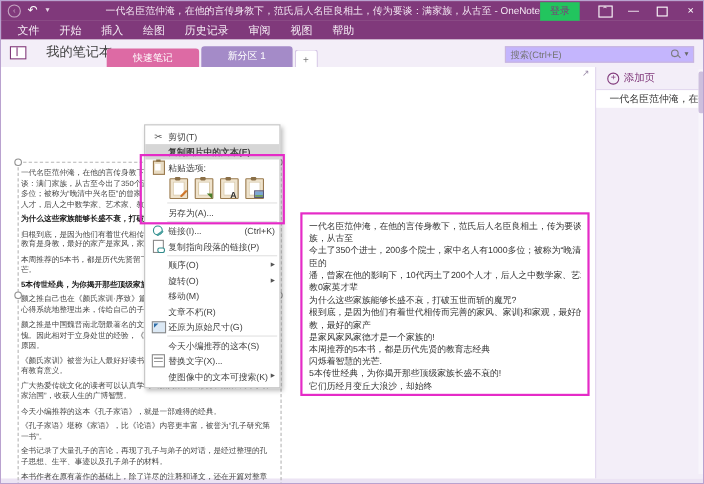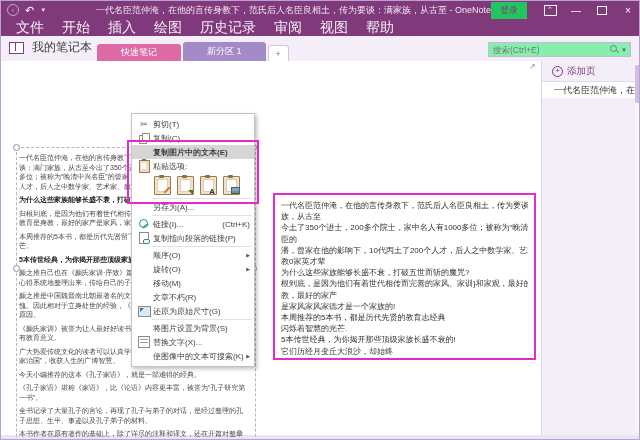--- a/index.html
+++ b/index.html
@@ -11,33 +11,33 @@
   .undo{font-size:11px;line-height:10px;color:#fff;}
   .qat-dd{font-size:6px;color:#e8d8e8;}
   .wtitle{flex:1;text-align:right;font-size:9px;white-space:nowrap;overflow:hidden;color:#f3e7f3;}
   .tb-right{display:flex;align-items:center;gap:0;}
   .login{background:#22c55e;color:#80397b;font-size:9px;padding:2px 9px;margin-right:10px;cursor:default;}
   .wbtn{width:26px;height:18px;display:inline-flex;align-items:center;justify-content:center;font-size:10px;color:#fff;}
   .ribopt{width:11px;height:9px;border:1px solid #fff;display:inline-flex;align-items:flex-start;justify-content:center;font-size:7px;line-height:7px;}
   .maxbox{width:8px;height:7px;border:1px solid #fff;display:inline-block;}
   
   .menubar{position:absolute;left:0;top:18px;width:640px;height:17px;background:#80397b;display:flex;align-items:center;padding-left:6px;box-sizing:border-box;}
-  .menuitem{color:#f5ecf5;font-size:14px;padding:0 9px;height:17px;display:flex;align-items:center;}
+  .menuitem{color:#f5ecf5;font-size:10px;padding:0 9px;height:17px;display:flex;align-items:center;}
   
   .navbar{position:absolute;left:0;top:35px;width:640px;height:25px;background:#f3eef8;}
-  .nbk{position:absolute;left:8px;top:3px;display:flex;align-items:center;gap:8px;color:#404040;font-size:12px;}
+  .nbk{position:absolute;left:8px;top:3px;display:flex;align-items:center;gap:18px;color:#404040;font-size:12px;}
   .bookicon{position:relative;width:13px;height:10px;border:1px solid #80397b;background:#fff;display:inline-block;}
   .bookicon::after{content:"";position:absolute;left:5px;top:0;width:1px;height:8px;background:#80397b;}
   .nbk-dd{font-size:6px;color:#666;}
   .tabs{position:absolute;left:96px;bottom:0;display:flex;align-items:flex-end;gap:2px;}
   .tab{height:17px;display:flex;align-items:center;padding:0 24px;font-size:9px;border-radius:3px 3px 0 0;color:#fff;}
   .tab.pink{background:#dd6aa4;}
   .tab.purple{background:#a48bc8;height:19px;}
   .tab.plus{background:#fff;border:1px solid #d4c4e4;border-bottom:none;color:#777;height:15px;padding:0 7px;}
-  .search{position:absolute;right:10px;top:6px;width:143px;height:15px;background:#86efac;border:1px solid #c9b6dc;display:flex;align-items:center;box-sizing:border-box;}
+  .search{position:absolute;right:10px;top:6px;width:172px;height:15px;background:#c4b5fd;border:1px solid #c9b6dc;display:flex;align-items:center;box-sizing:border-box;}
   .search input{flex:1;border:none;outline:none;font-size:8.5px;color:#666;padding:0 4px;font-family:inherit;background:transparent;}
   .mag{position:relative;width:9px;height:9px;margin-right:2px;}
   .mag::before{content:"";position:absolute;left:0;top:0;width:5px;height:5px;border:1px solid #7a7a7a;border-radius:50%;}
   .mag::after{content:"";position:absolute;left:6px;top:6px;width:3px;height:1px;background:#7a7a7a;transform:rotate(45deg);}
   .search .dd{font-size:6px;color:#666;margin-right:3px;}
   
   .page{position:absolute;left:0;top:60px;width:540px;height:374px;background:#fff;}
   .selrect{position:absolute;left:15px;top:86px;width:238px;height:344px;border:1px dashed #b5b5b5;border-bottom:none;z-index:1;}
   .handle{position:absolute;width:5px;height:5px;border:1px solid #8f8f8f;border-radius:50%;background:#fff;z-index:2;}
   .article{position:absolute;left:18px;top:92px;width:230px;z-index:1;color:#474747;font-size:7px;line-height:9.5px;}
@@ -193,26 +193,20 @@
       </div>
   </div>
 
   <div class="ctxmenu">
     <div class="mi">
       <span class="mic">
           <span class="ic-scissors">✂</span>
         </span>
       <span class="mil">剪切(T)</span>
     </div>
-    <div class="mi">
-      <span class="mic">
-          <span class="ic-copy"></span>
-        </span>
-      <span class="mil">复制(C)</span>
-    </div>
     <div class="mi hl">
       <span class="mic"></span>
       <span class="mil">复制图片中的文本(E)</span>
     </div>
     <div class="mi">
       <span class="mic">
           <span class="ic-clip"></span>
         </span>
       <span class="mil">粘贴选项:</span>
     </div>
@@ -270,21 +264,21 @@
     </div>
     <div class="mi">
       <span class="mic">
           <span class="ic-restore"></span>
         </span>
       <span class="mil">还原为原始尺寸(G)</span>
     </div>
     <div class="sep"></div>
     <div class="mi">
       <span class="mic"></span>
-      <span class="mil">将图片设置为背景(S)</span>
+      <span class="mil">今天小编推荐的这本(S)</span>
     </div>
     <div class="mi">
       <span class="mic">
           <span class="ic-alt"></span>
         </span>
       <span class="mil">替换文字(X)...</span>
     </div>
     <div class="mi">
       <span class="mic"></span>
       <span class="mil">使图像中的文本可搜索(K)</span>

